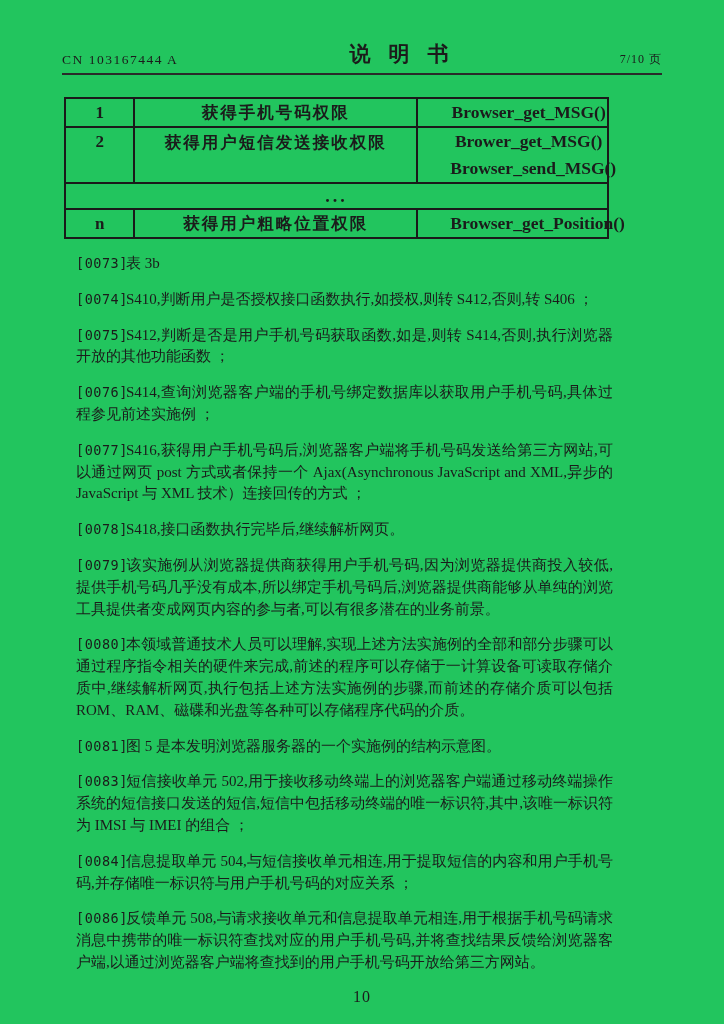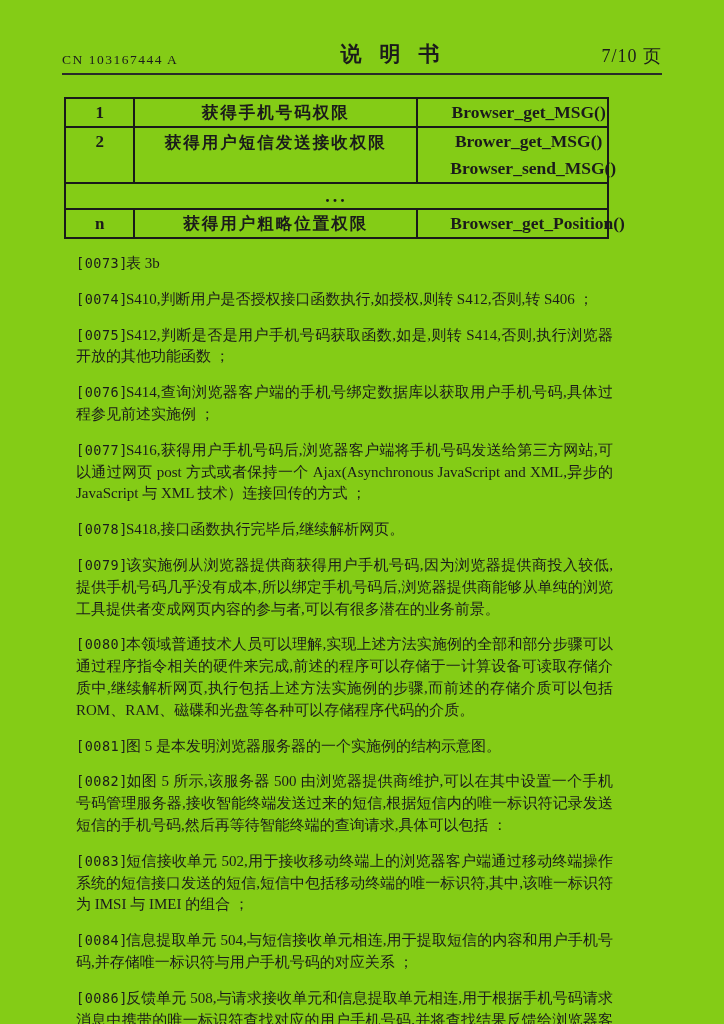--- a/index.html
+++ b/index.html
@@ -1,35 +1,35 @@
 <!DOCTYPE html>
 <html><head>
 <meta charset="utf-8">
 <style>
   html,body { margin:0; padding:0; background:#dededc; }
   .page {
     position:relative;
     width:724px; height:1024px;
     margin:0 auto;
-    background:#84cc16;
+    background:#22c55e;
     box-sizing:border-box;
     padding:0 62px;
     color:#1b1b1b;
     font-family:"Liberation Serif","DejaVu Serif",serif;
     overflow:hidden;
   }
   
   .header {
     display:flex; justify-content:space-between; align-items:flex-end;
     padding-top:40px; padding-bottom:5px;
     border-bottom:2px solid #2a2a2a;
   }
   .header-left  { font-size:13.5px; letter-spacing:1.5px; white-space:nowrap; }
   .header-center{ font-size:21px; font-weight:bold; letter-spacing:18px; margin-right:-18px; white-space:nowrap; }
-  .header-right { font-size:18px; letter-spacing:1px; white-space:nowrap; }
+  .header-right { font-size:12px; letter-spacing:1px; white-space:nowrap; }
 
   
   .permissions-table {
     border-collapse:collapse;
     table-layout:fixed;
     width:545px;
     margin:22px 0 0 2px;
   }
   .permissions-table td { border:2px solid #1a1a1a; padding:0; }
   .cell-num  { width:67px;  text-align:center; font-weight:bold; font-size:17px; }
@@ -106,21 +106,20 @@
   <div class="content">
       <p class="para"><span class="ptag">[0073]</span><span>表 3b</span></p>
       <p class="para"><span class="ptag">[0074]</span><span>S410,判断用户是否授权接口函数执行,如授权,则转 S412,否则,转 S406 ；</span></p>
       <p class="para"><span class="ptag">[0075]</span><span>S412,判断是否是用户手机号码获取函数,如是,则转 S414,否则,执行浏览器开放的其他功能函数 ；</span></p>
       <p class="para"><span class="ptag">[0076]</span><span>S414,查询浏览器客户端的手机号绑定数据库以获取用户手机号码,具体过程参见前述实施例 ；</span></p>
       <p class="para"><span class="ptag">[0077]</span><span>S416,获得用户手机号码后,浏览器客户端将手机号码发送给第三方网站,可以通过网页 post 方式或者保持一个 Ajax(Asynchronous JavaScript and XML,异步的 JavaScript 与 XML 技术）连接回传的方式 ；</span></p>
       <p class="para"><span class="ptag">[0078]</span><span>S418,接口函数执行完毕后,继续解析网页。</span></p>
       <p class="para"><span class="ptag">[0079]</span><span>该实施例从浏览器提供商获得用户手机号码,因为浏览器提供商投入较低,提供手机号码几乎没有成本,所以绑定手机号码后,浏览器提供商能够从单纯的浏览工具提供者变成网页内容的参与者,可以有很多潜在的业务前景。</span></p>
       <p class="para"><span class="ptag">[0080]</span><span>本领域普通技术人员可以理解,实现上述方法实施例的全部和部分步骤可以通过程序指令相关的硬件来完成,前述的程序可以存储于一计算设备可读取存储介质中,继续解析网页,执行包括上述方法实施例的步骤,而前述的存储介质可以包括 ROM、RAM、磁碟和光盘等各种可以存储程序代码的介质。</span></p>
       <p class="para"><span class="ptag">[0081]</span><span>图 5 是本发明浏览器服务器的一个实施例的结构示意图。</span></p>
-      <p class="para"><span class="ptag">[0082]</span><span>如图 5 所示,该服务器 500 由浏览器提供商维护,可以在其中设置一个手机号码管理服务器,接收智能终端发送过来的短信,根据短信内的唯一标识符记录发送短信的手机号码,然后再等待智能终端的查询请求,具体可以包括 ：</span></p>
       <p class="para"><span class="ptag">[0083]</span><span>短信接收单元 502,用于接收移动终端上的浏览器客户端通过移动终端操作系统的短信接口发送的短信,短信中包括移动终端的唯一标识符,其中,该唯一标识符为 IMSI 与 IMEI 的组合 ；</span></p>
       <p class="para"><span class="ptag">[0084]</span><span>信息提取单元 504,与短信接收单元相连,用于提取短信的内容和用户手机号码,并存储唯一标识符与用户手机号码的对应关系 ；</span></p>
       <p class="para"><span class="ptag">[0086]</span><span>反馈单元 508,与请求接收单元和信息提取单元相连,用于根据手机号码请求消息中携带的唯一标识符查找对应的用户手机号码,并将查找结果反馈给浏览器客户端,以通过浏览器客户端将查找到的用户手机号码开放给第三方网站。</span></p>
     </div>
 
   <div class="footer">10</div>
 
 </div>
 
 </body></html>

